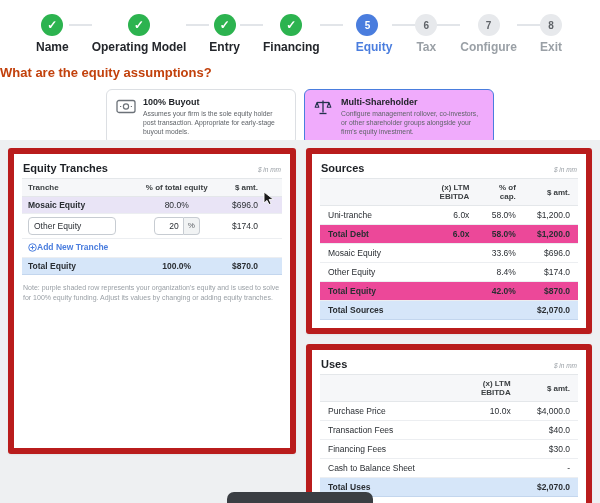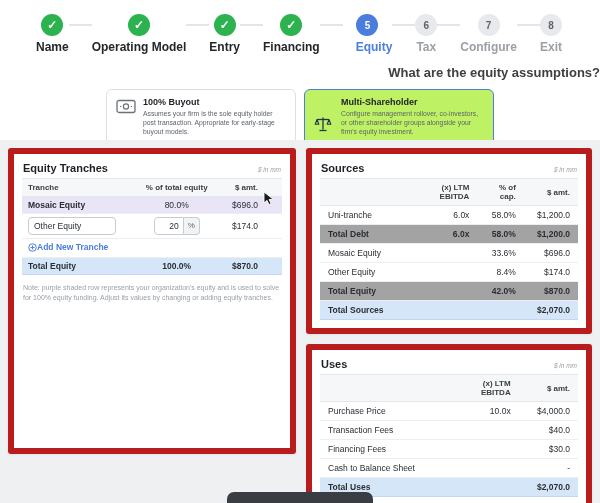--- a/index.html
+++ b/index.html
@@ -15,25 +15,25 @@
   .step.done .step-circle { background:#2cb34f; color:#fff; font-size:12px; }
   .step.active .step-circle { background:#4a7dde; color:#fff; }
   .step.todo .step-circle { background:#e7e9ec; color:#5f6368; }
   .step-label { font-size:12px; white-space:nowrap; }
   .step.done .step-label { color:#23262b; font-weight:700; }
   .step.active .step-label { color:#4a7dde; font-weight:700;padding-left:13px; }
   .step.todo .step-label { color:#9aa0a6; font-weight:600; }
   .connector { flex:1; height:2px; background:#e2e5e9; margin-top:10px; min-width:8px; }
 
   
-  .question { font-size:13px; font-weight:700; text-align:right; color:#404040; margin:11px 0 9px; }
+  .question { font-size:13px; font-weight:700; text-align:left; color:#c2410c; margin:11px 0 9px; }
   .options { display:flex; justify-content:center; gap:8px;border-radius:6px; }
   .option { width:190px; border:1px solid #dcdfe3; border-radius:6px; padding:7px 9px; display:flex; gap:7px;
             background:#fff; align-items:flex-start; cursor:pointer; }
-  .option.selected { border:1.5px solid #4a7dde; background:#bef264;align-items:flex-end; }
+  .option.selected { border:1.5px solid #4a7dde; background:#f0abfc; }
   .opt-icon { width:20px; flex:0 0 20px; padding-top:2px; }
   .opt-title { font-size:9px; font-weight:700; color:#1d2025; margin-bottom:2px; }
   .opt-desc { font-size:6.8px; color:#5f6368; line-height:1.35; }
 
   
   .main { position:absolute; top:140px; left:0; right:0; bottom:0; background:#eef0f2; padding:8px;
           display:flex; gap:10px; align-items:flex-start; }
   .panel { background:#fff; border:6px solid #b91c1c; border-radius:3px; padding:8px; box-shadow:0 1px 2px rgba(0,0,0,0.05); }
   .panel-head { display:flex; justify-content:space-between; align-items:baseline; padding:0 1px 4px; }
   .panel-title { font-size:11px; font-weight:700; color:#1d2025; }
@@ -45,21 +45,21 @@
   table { width:100%; border-collapse:collapse; table-layout:fixed; font-size:8.5px; color:#2a2e33; }
   th { background:#f6f7f9; border-top:1px solid #e4e7ea; border-bottom:1px solid #e4e7ea;
        font-weight:600; text-align:left; padding:4px 6px; color:#3c4043; font-size:8px; }
   td { padding:3px 6px; border-bottom:1px solid #eceef1; }
   .center { text-align:center; }
   .etable .amt { text-align:right; padding-right:24px; }
   .etable th.amt-h { text-align:right; padding-right:24px; }
   .row-mosaic td { background:#e9e4f6; }
   .row-mosaic .tname { font-weight:600; }
   .row-total td { background:#d6e6f9; font-weight:700; border-top:1px solid #c3d6ee; border-bottom:1px solid #c3d6ee; }
-  .row-subtotal td { background:#a3a3a3; font-weight:600;margin-top:47px; }
+  .row-subtotal td { background:#ec4899; font-weight:600;margin-top:47px; }
 
   .name-input { width:88px; font-size:8.5px; padding:3px 5px; border:1px solid #c7ccd2; border-radius:4px;
                 color:#2a2e33; background:#fff; font-family:inherit; }
   .pct-wrap { display:inline-flex; }
   .pct-input { width:30px; text-align:right; padding:3px 4px; border:1px solid #c7ccd2; border-radius:4px 0 0 4px;
                font-size:8.5px; font-family:inherit; color:#2a2e33; }
   .pct-suffix { border:1px solid #c7ccd2; border-left:none; background:#f1f3f4; padding:3px 4px;
                 border-radius:0 4px 4px 0; font-size:8px; color:#5f6368; }
   .add-row td { border-bottom:1px solid #eceef1; }
   .add-link { color:#4a7dde; font-size:8.5px; display:inline-flex; align-items:center; gap:0; cursor:pointer; font-weight:600;justify-content:space-between; }

